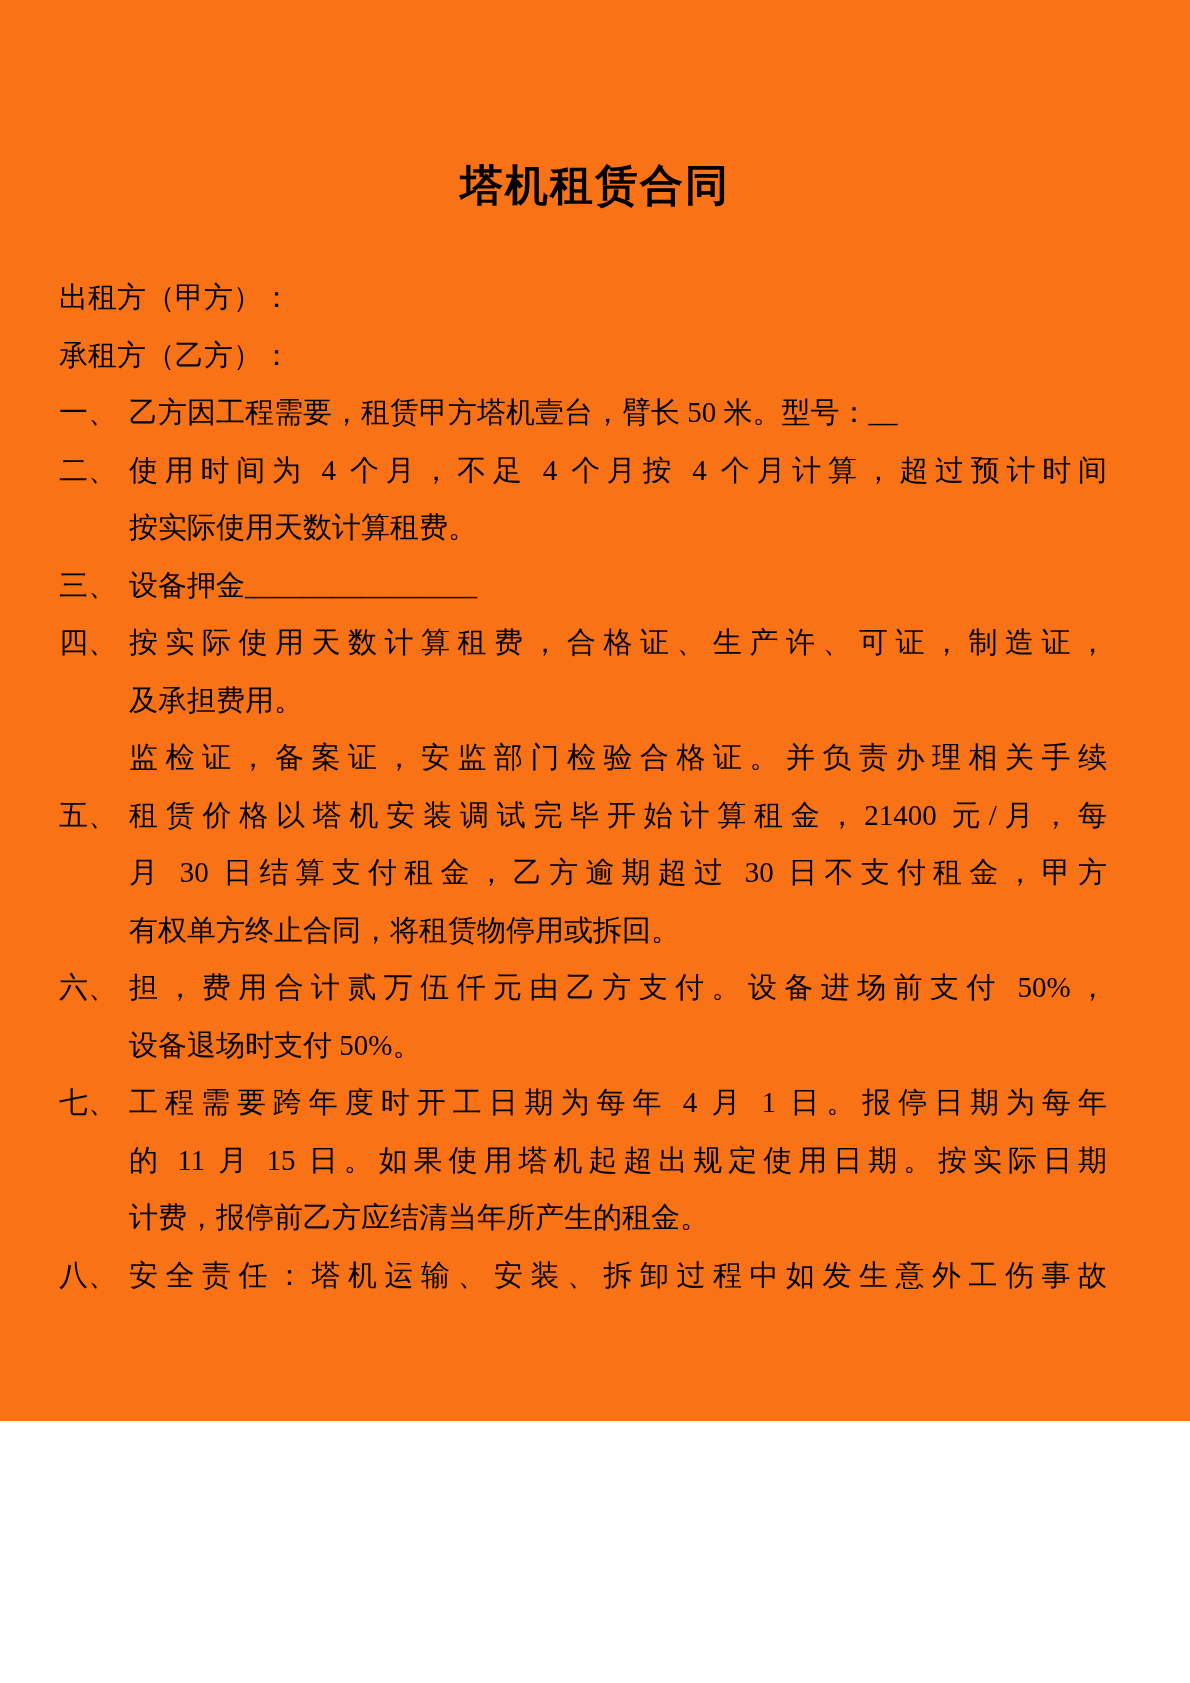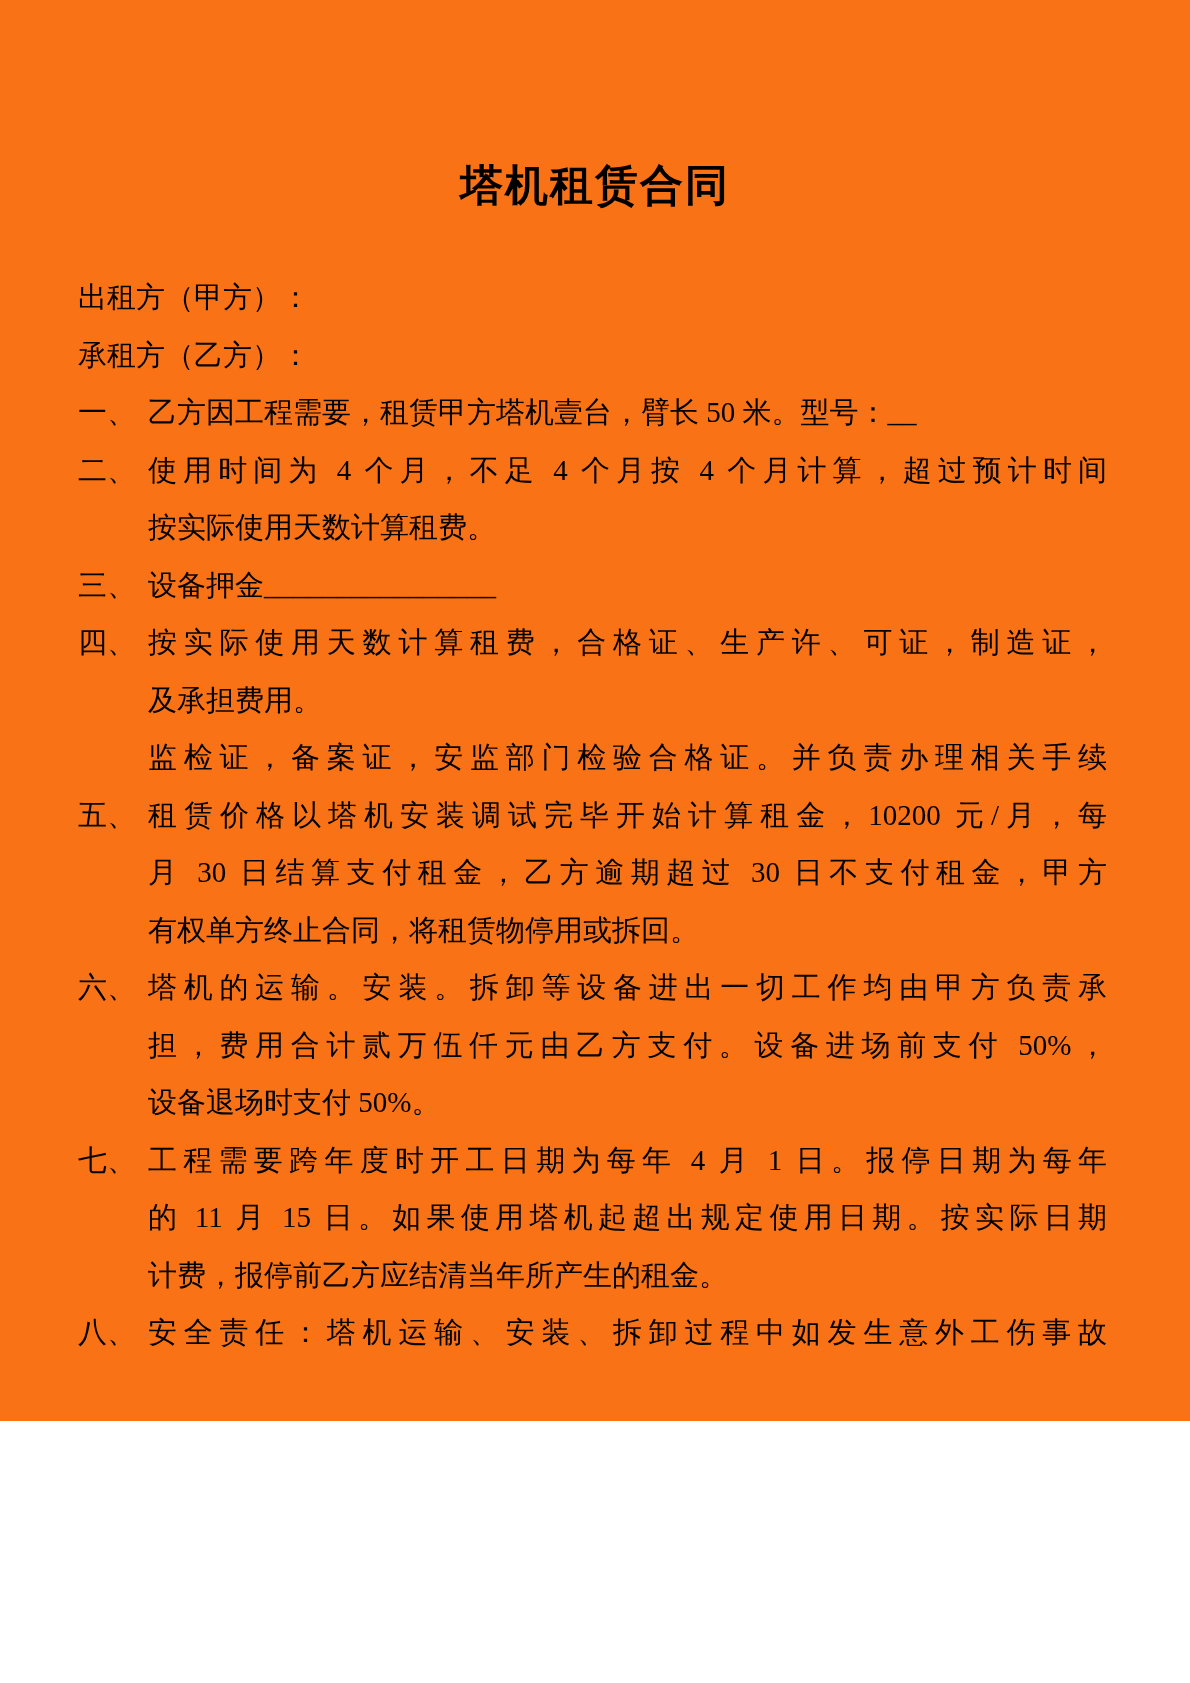--- a/index.html
+++ b/index.html
@@ -19,21 +19,21 @@
   .doc-title {
     margin: 153px 0 52px 0;
     text-align: center;
     font-family: "Liberation Sans", "DejaVu Sans", sans-serif;
     font-weight: bold;
     font-size: 43px;
     line-height: 64px;
     letter-spacing: 2px;
   }
   .doc-body {
-    margin-left: 78px;
+    margin-left: 59px;
     margin-right: 83px;
     font-size: 29px;
     line-height: 57.5px;
   }
   .party-line {
     white-space: nowrap;
   }
   .clause {
     display: flex;
     align-items: flex-start;
@@ -91,29 +91,28 @@
           <span class="clause-num">四、</span>
           <div class="clause-text">
             <div class="line fill">按实际使用天数计算租费，合格证、生产许、可证，制造证，</div>
             <div class="line">及承担费用。</div>
             <div class="line fill">监检证，备案证，安监部门检验合格证。并负责办理相关手续</div>
           </div>
         </div>
         <div class="clause">
           <span class="clause-num">五、</span>
           <div class="clause-text">
-            <div class="line fill">租赁价格以塔机安装调试完毕开始计算租金，10200 元/月，每</div>
+            <div class="line fill">租赁价格以塔机安装调试完毕开始计算租金，21400 元/月，每</div>
             <div class="line fill">月 30 日结算支付租金，乙方逾期超过 30 日不支付租金，甲方</div>
             <div class="line">有权单方终止合同，将租赁物停用或拆回。</div>
           </div>
         </div>
         <div class="clause">
           <span class="clause-num">六、</span>
           <div class="clause-text">
-            <div class="line fill">塔机的运输。安装。拆卸等设备进出一切工作均由甲方负责承</div>
             <div class="line fill">担，费用合计贰万伍仟元由乙方支付。设备进场前支付 50%，</div>
             <div class="line">设备退场时支付 50%。</div>
           </div>
         </div>
         <div class="clause">
           <span class="clause-num">七、</span>
           <div class="clause-text">
             <div class="line fill">工程需要跨年度时开工日期为每年 4 月 1 日。报停日期为每年</div>
             <div class="line fill">的 11 月 15 日。如果使用塔机起超出规定使用日期。按实际日期</div>
             <div class="line">计费，报停前乙方应结清当年所产生的租金。</div>

